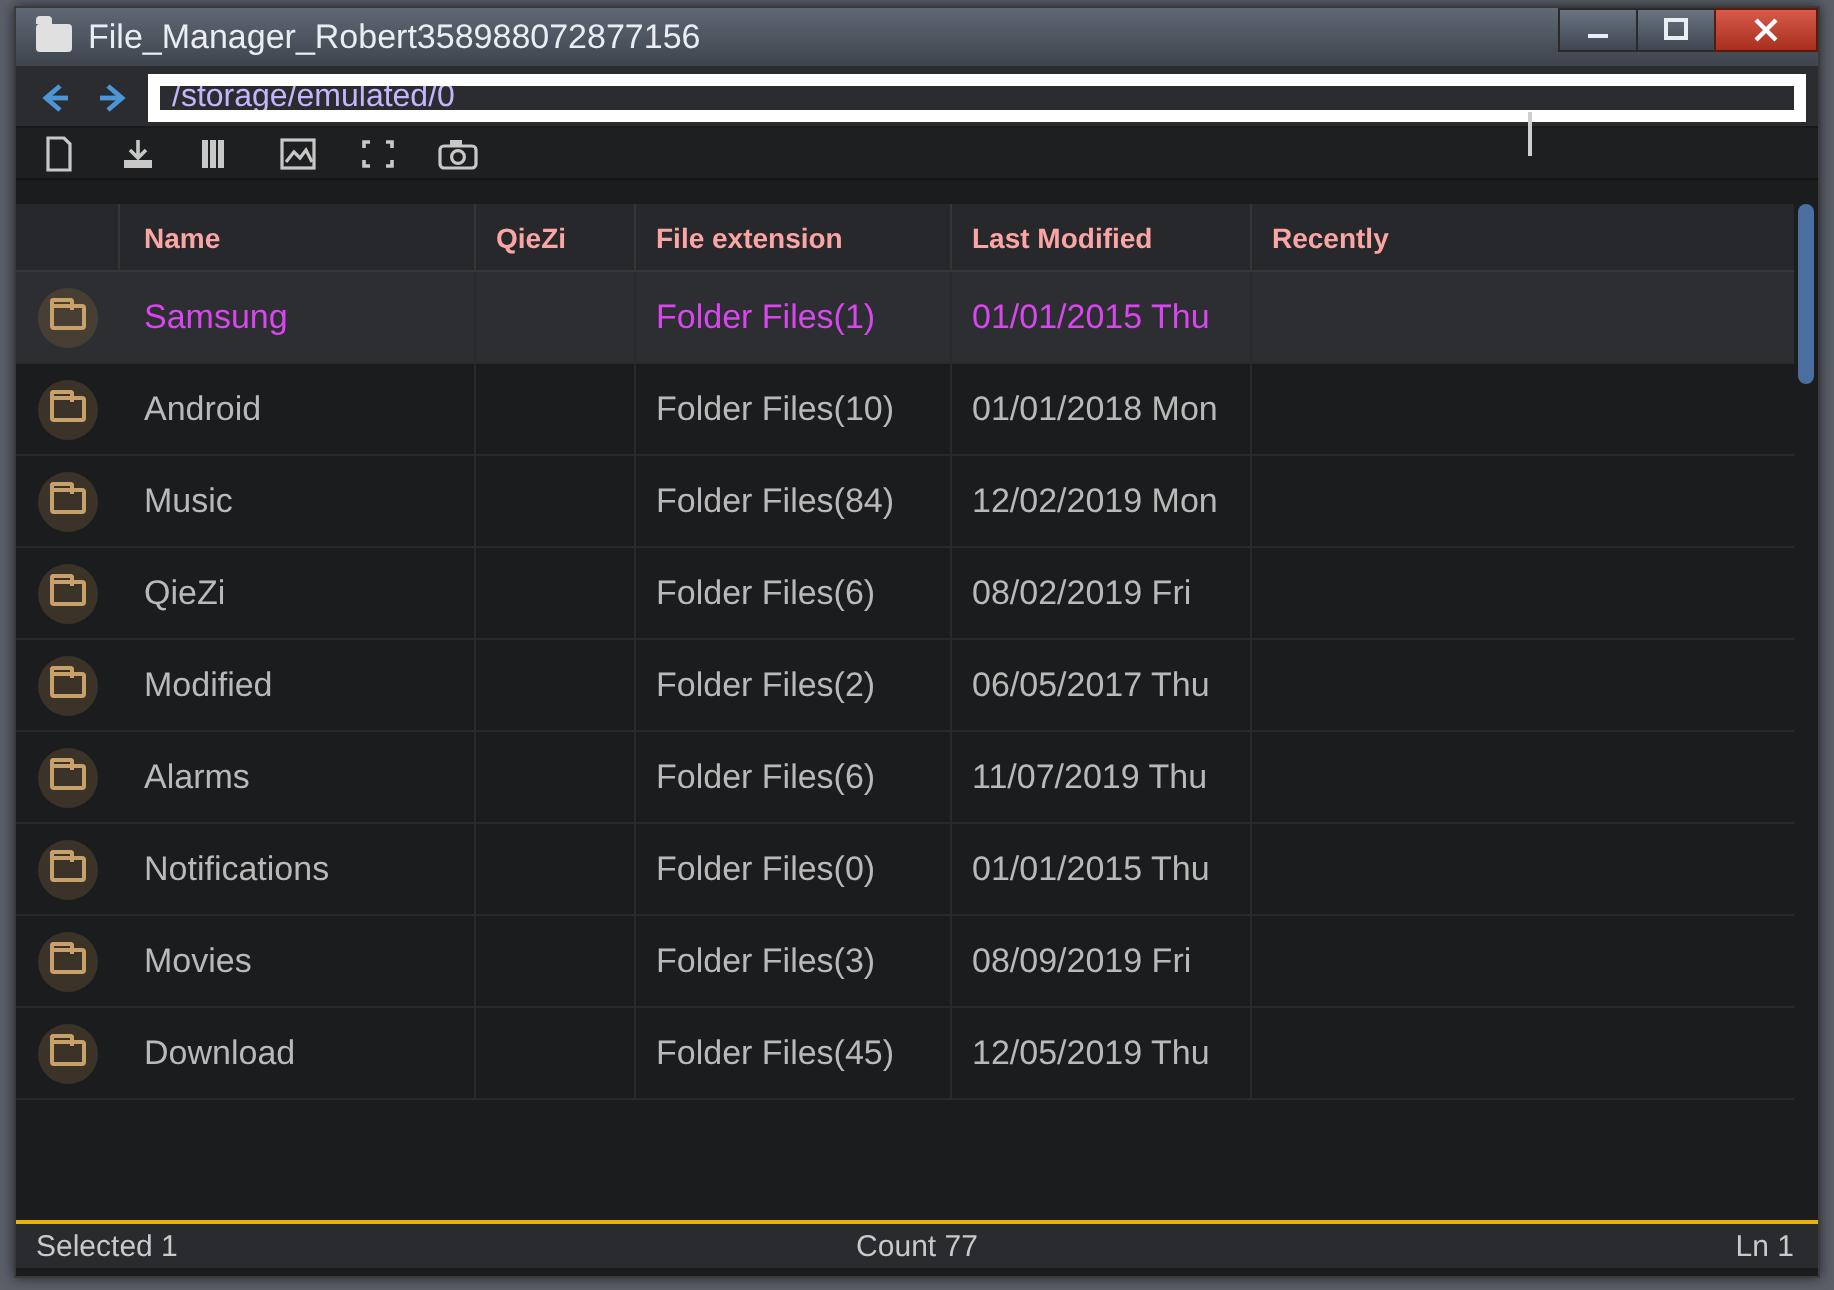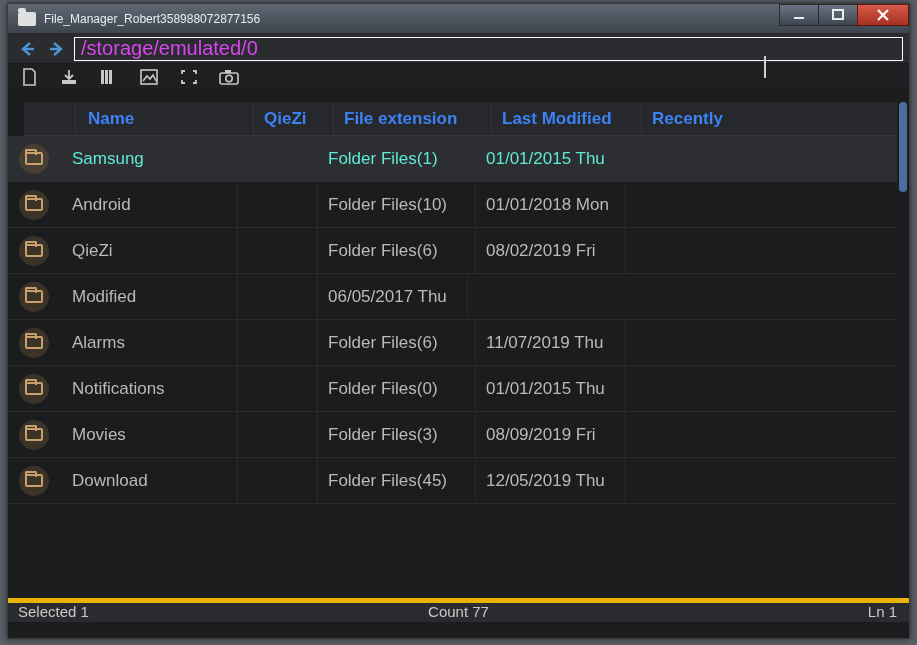--- a/index.html
+++ b/index.html
@@ -19,21 +19,21 @@
     box-shadow: 0 0 6px rgba(0,0,0,0.6);
   }
   
   .titlebar {
     height: 30px;
     background: linear-gradient(to bottom, #5f6873, #3d444d);
     border-bottom: 1px solid #2b2b2b;
     display: flex;
     align-items: center;
     color: #e9eef3;
-    font-size: 12px;
+    font-size: 17px;
     position: relative;
   }
   .titlebar .folder-ico {
     width: 18px; height: 14px;
     background: #e0e0e0;
     border-radius: 2px;
     margin: 0 8px 0 10px;
     position: relative;
   }
   .titlebar .folder-ico::before {
@@ -79,24 +79,24 @@
     width: 26px; height: 24px;
     display: flex; align-items: center; justify-content: center;
     color: #5ea7e0;
     font-size: 18px;
     cursor: pointer;
     margin-right: 4px;
   }
   .path-field {
     flex: 1;
     height: 24px;
-    border: 1px solid #ffffff;
+    border: 6px solid #ffffff;
     background: #2b2c2f;
-    color: #d946ef;
-    font-size: 20px;
+    color: #c4b5fd;
+    font-size: 16px;
     padding: 0 6px;
     outline: none;
   }
   
   .toolbar {
     height: 26px;
     background: #1e1f21;
     display: flex;
     align-items: center;
     padding: 0 10px;
@@ -113,45 +113,44 @@
   .table-wrap {
     position: absolute;
     left: 0; right: 12px;
     top: 98px; bottom: 24px;
     overflow: hidden;
   }
   .table-header {
     display: flex;
     height: 34px;
     background: #27282b;
-    color: #3b82f6;
+    color: #fca5a5;
     font-weight: 600;
-    font-size: 17px;
+    font-size: 14px;
     border-bottom: 1px solid #383838;
-    margin-left: 16px;
   }
   .col-icon { width: 52px; min-width:52px; border-right:1px solid #353535;}
   .col-name { width: 178px; min-width:178px; padding-left:12px; border-right:1px solid #353535;}
   .col-size { width: 80px;  min-width:80px;  padding-left:10px; border-right:1px solid #353535;}
   .col-ext  { width: 158px; min-width:158px; padding-left:10px; border-right:1px solid #353535;}
   .col-mod  { width: 150px; min-width:150px; padding-left:10px; border-right:1px solid #353535;}
   .col-rec  { width: 100px; min-width:100px; padding-left:10px;text-align:right;}
   .table-header > div { display:flex; align-items:center; }
   .rows { }
   .row {
     display: flex;
     height: 46px;
     align-items: center;
     color: #b9b9b9;
     font-size: 17px;
     border-bottom: 1px solid #2a2a2a;
   }
   .row.selected {
     background: #2d2e31;
-    color: #5eead4;
+    color: #d946ef;
   }
   .row > div { display:flex; align-items:center; height:100%; }
   .row .col-icon { justify-content:center; border-right:none;}
   .row .col-name,.row .col-size,.row .col-ext,.row .col-mod,.row .col-rec { border-right:1px solid #2a2a2a;}
   .row .col-rec { border-right:none; }
   .folder-icon-wrap {
     width: 30px; height: 30px;
     border-radius: 50%;
     background: rgba(120,95,60,0.35);
     display:flex; align-items:center; justify-content:center;
@@ -177,28 +176,28 @@
   .vscroll {
     position:absolute;
     right:2px; top:98px;
     width:8px; height:90px;
     background:#4a6ea0;
     border-radius:4px;
   }
   
   .statusbar {
     position:absolute;
-    left:0; right:0; bottom:16px;
+    left:0; right:0; bottom:4px;
     height:24px;
     background:#2a2b2e;
-    border-top:5px solid #eab308;
+    border-top:2px solid #eab308;
     color:#c9c9c9;
     font-size:15px;
     display:flex;
-    align-items:flex-start;
+    align-items:center;
     padding: 0 10px;
   }
   .statusbar .sb-center { position:absolute; left:50%; transform:translateX(-50%);}
   .statusbar .sb-right { position:absolute; right:12px;}
   .text-cursor {
     position:absolute;
     left: 756px;
     top: 52px;
     width: 2px; height: 22px;
     background: #cfcfcf;
@@ -320,34 +319,47 @@
           <div class="col-ext">Folder Files(10)</div>
           <div class="col-mod">01/01/2018 Mon</div>
           <div class="col-rec"></div>
         </div>
         <div class="row">
           <div class="col-icon">
             <div class="folder-icon-wrap">
               <div class="folder-icon"></div>
             </div>
           </div>
+          <div class="col-name">Music</div>
+          <div class="col-size"></div>
+          <div class="col-ext">Folder Files(84)</div>
+          <div class="col-mod">12/02/2019 Mon</div>
+          <div class="col-rec"></div>
+        </div>
+        <div class="row">
+          <div class="col-icon">
+            <div class="folder-icon-wrap">
+              <div class="folder-icon"></div>
+            </div>
+          </div>
           <div class="col-name">QieZi</div>
           <div class="col-size"></div>
           <div class="col-ext">Folder Files(6)</div>
           <div class="col-mod">08/02/2019 Fri</div>
           <div class="col-rec"></div>
         </div>
         <div class="row">
           <div class="col-icon">
             <div class="folder-icon-wrap">
               <div class="folder-icon"></div>
             </div>
           </div>
           <div class="col-name">Modified</div>
           <div class="col-size"></div>
+          <div class="col-ext">Folder Files(2)</div>
           <div class="col-mod">06/05/2017 Thu</div>
           <div class="col-rec"></div>
         </div>
         <div class="row">
           <div class="col-icon">
             <div class="folder-icon-wrap">
               <div class="folder-icon"></div>
             </div>
           </div>
           <div class="col-name">Alarms</div>

